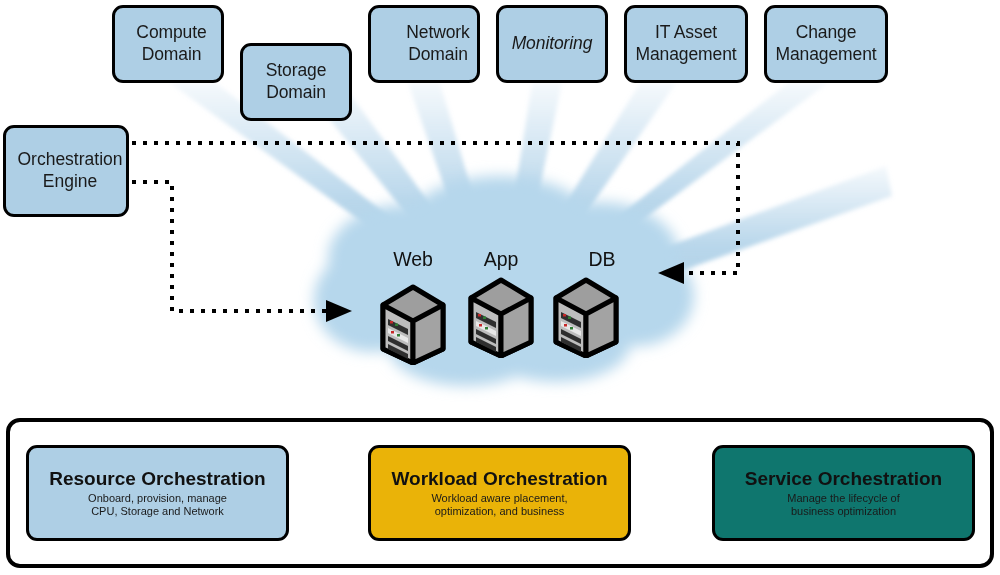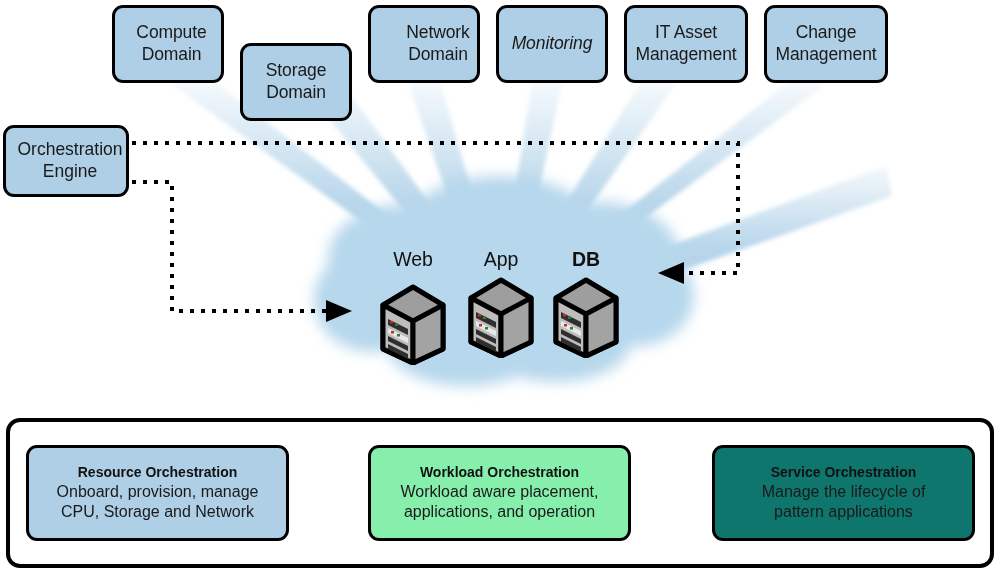--- a/index.html
+++ b/index.html
@@ -81,29 +81,29 @@
     flex-direction: column;
     align-items: center;
     justify-content: center;
     text-align: center;
     z-index: 5;
     top: 445px;
     width: 263px;
     height: 96px;
   }
   .pillar .title {
-    font-size: 14px;
+    font-size: 19px;
     font-weight: bold;
     color: #111111;
     line-height: 1.25;
     margin-bottom: 1px;
     white-space: nowrap;
   }
   .pillar .sub {
-    font-size: 16px;
+    font-size: 11px;
     color: #1a1a1a;
     line-height: 1.26;
     white-space: nowrap;
   }
 
   
   #cloud-title {
     position: absolute;
     left: 0;
     top: 198px;
@@ -222,30 +222,30 @@
   <div class="rbox top-box" style="left:624px; top:5px; width:124px; height:78px;">
     <span class="line">IT Asset</span>
     <span class="line">Management</span>
   </div>
 
   <div class="rbox top-box" style="left:764px; top:5px; width:124px; height:78px;text-align:right;">
     <span class="line">Change</span>
     <span class="line">Management</span>
   </div>
 
-  <div class="rbox side-box" style="left:3px; top:125px; width:126px; height:72px;padding-left:8px;">
+  <div class="rbox side-box" style="left:3px; top:125px; width:126px; height:92px;padding-left:8px;">
     <span class="line">Orchestration</span>
     <span class="line">Engine</span>
   </div>
 
 
 
   <div class="srv-label" style="left:373px; top:248px;">Web</div>
   <div class="srv-label" style="left:461px; top:248px;">App</div>
-  <div class="srv-label" style="left:546px; top:248px;font-weight:bold;">DB</div>
+  <div class="srv-label" style="left:562px; top:248px;">DB</div>
 
   <svg class="server" style="left:375px; top:275px;" width="76" height="90" viewBox="0 0 76 90">
     <polygon points="8,30 38,12 68,30 68,74 38,88 8,74" fill="#9e9e9e" stroke="#000" stroke-width="5" stroke-linejoin="round"></polygon>
     <polygon points="8,30 38,46 38,88 8,74" fill="#bdbdbd" stroke="#000" stroke-width="5" stroke-linejoin="round"></polygon>
     <polygon points="38,46 68,30 68,74 38,88" fill="#a3a3a3" stroke="#000" stroke-width="5" stroke-linejoin="round"></polygon>
     <polygon points="13,44 33,54 33,60 13,50" fill="#2f2f2f"></polygon>
     <polygon points="13,53 33,63 33,68 13,58" fill="#e8e8e8"></polygon>
     <polygon points="13,61 33,71 33,76 13,66" fill="#2f2f2f"></polygon>
     <polygon points="13,69 33,79 33,84 13,74" fill="#2f2f2f"></polygon>
     <rect x="15" y="46" width="3" height="2.5" fill="#c62828"></rect>
@@ -293,25 +293,25 @@
 
 
   <div id="bottom-frame"></div>
 
   <div class="pillar" style="left:26px; background:#aecfe5;">
     <span class="title">Resource Orchestration</span>
     <span class="sub">Onboard, provision, manage</span>
     <span class="sub">CPU, Storage and Network</span>
   </div>
 
-  <div class="pillar" style="left:368px; background:#86efac;">
+  <div class="pillar" style="left:368px; background:#eab308;">
     <span class="title">Workload Orchestration</span>
     <span class="sub">Workload aware placement,</span>
-    <span class="sub">applications, and operation</span>
+    <span class="sub">optimization, and business</span>
   </div>
 
   <div class="pillar" style="left:712px; background:#0f766e;">
     <span class="title">Service Orchestration</span>
     <span class="sub">Manage the lifecycle of</span>
-    <span class="sub">pattern applications</span>
+    <span class="sub">business optimization</span>
   </div>
 
 </div>
 
 </body></html>

